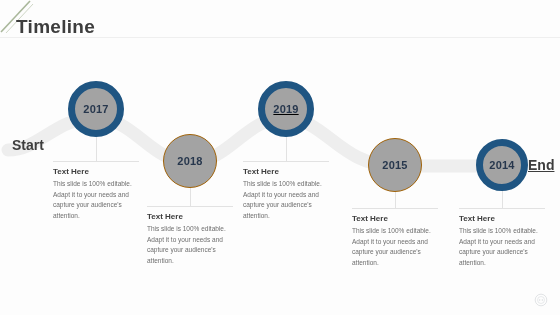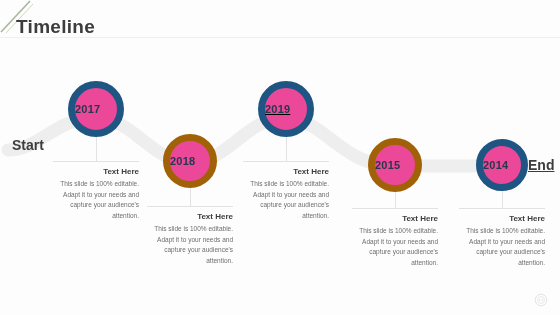--- a/index.html
+++ b/index.html
@@ -75,46 +75,47 @@
 
   
   .node {
     position: absolute;
     width: 0;
     height: 0;
   }
   .ring {
     position: absolute;
     border-radius: 50%;
-    background: #ec4899;
+    background: #a3a3a3;
     box-sizing: border-box;
     display: flex;
     align-items: center;
+    justify-content: center;
   }
   .ring-label {
     font-size: 11px;
     font-weight: bold;
     color: #27374d;
     letter-spacing: 0.2px;
   }
   .ring.blue  { border: 7px solid #1f5582; }
-  .ring.green { border: 7px solid #a16207; }
+  .ring.green { border: 1px solid #a16207; }
 
   
   .stem {
     position: absolute;
     width: 1px;
     background: #e2e2e2;
   }
 
   
   .text-block {
     position: absolute;
     width: 86px;
-    text-align: right;
+    text-align: left;
   }
   .text-rule {
     width: 86px;
     height: 1px;
     background: #e2e2e2;
     margin: 0 0 5px 0;
   }
   .text-heading {
     font-size: 8px;
     font-weight: bold;

